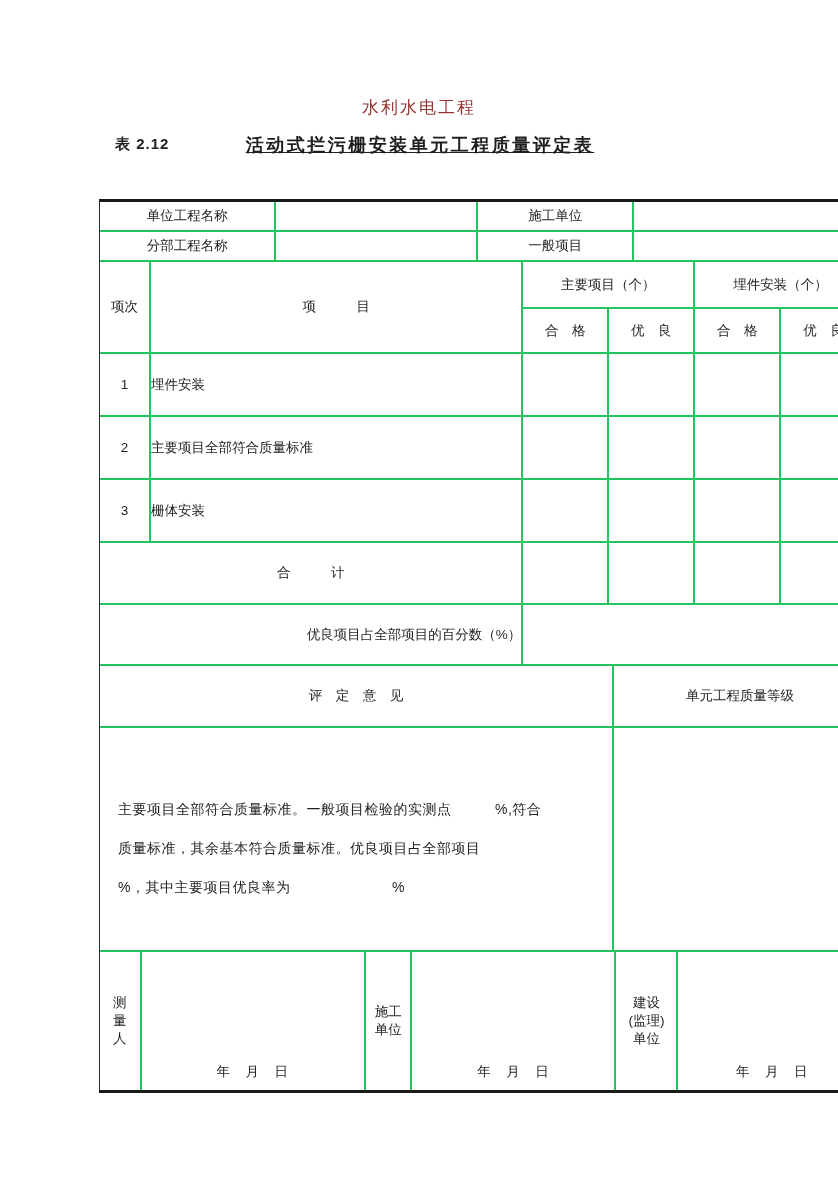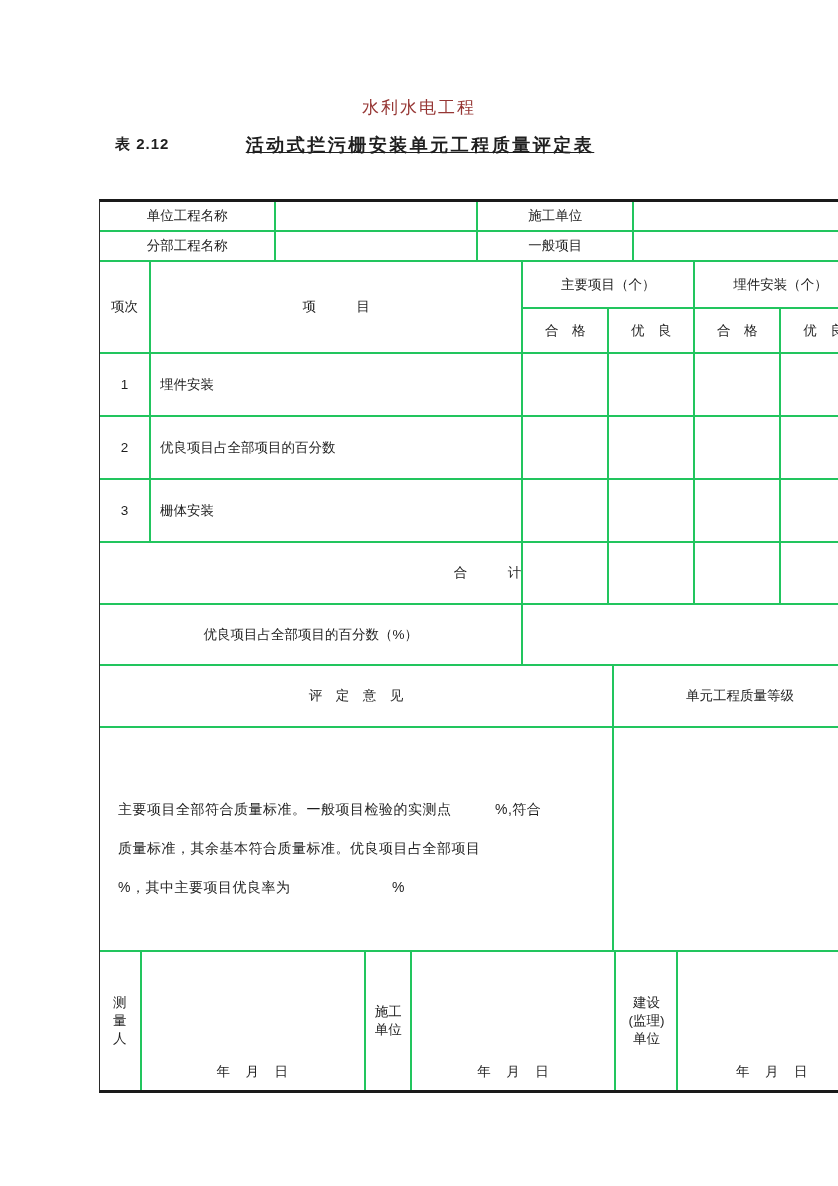--- a/index.html
+++ b/index.html
@@ -42,32 +42,32 @@
     font-size: 13.5px;
     vertical-align: middle;
     overflow: hidden;
   }
   table.t td:first-child { border-left: 0; }
   table.t td:last-child { border-right: 0; }
   table.t tr:first-child td { border-top: 0; }
   table.t4 td { border-bottom: 0; }
 
   td.c { text-align: center; }
-  td.l { text-align: left; padding-left: 9px; }
+  td.l { text-align: left; }
 
   
   .t1 td { height: 30px; }
   .t1 tr:first-child td { height: 29px; }
 
   
   .t2 .gh td { height: 46px; }
   .t2 .sh td { height: 45px; }
   .t2 .it td { height: 63px; }
-  .t2 .tot td { height: 62px; text-align: right; }
-  .t2 .pct td { height: 61px; }
+  .t2 .tot td { height: 62px; }
+  .t2 .pct td { height: 61px; text-align: right; }
 
   
   .t3 .hd td { height: 61px; }
   .t3 .bd td { height: 224px; vertical-align: top; }
   .op-cell { padding: 62px 6px 0 18px; }
   .op-line { line-height: 39px; font-size: 14px; letter-spacing: 0.5px; white-space: pre; }
 
   
   .t4 td { height: 138px; }
   .siglabel {
@@ -145,21 +145,21 @@
         <tr class="it">
           <td class="c">1</td>
           <td class="l">埋件安装</td>
           <td></td>
           <td></td>
           <td></td>
           <td></td>
         </tr>
         <tr class="it">
           <td class="c">2</td>
-          <td class="l">优良项目占全部项目的百分数</td>
+          <td class="l">主要项目全部符合质量标准</td>
           <td></td>
           <td></td>
           <td></td>
           <td></td>
         </tr>
         <tr class="it">
           <td class="c">3</td>
           <td class="l">栅体安装</td>
           <td></td>
           <td></td>

